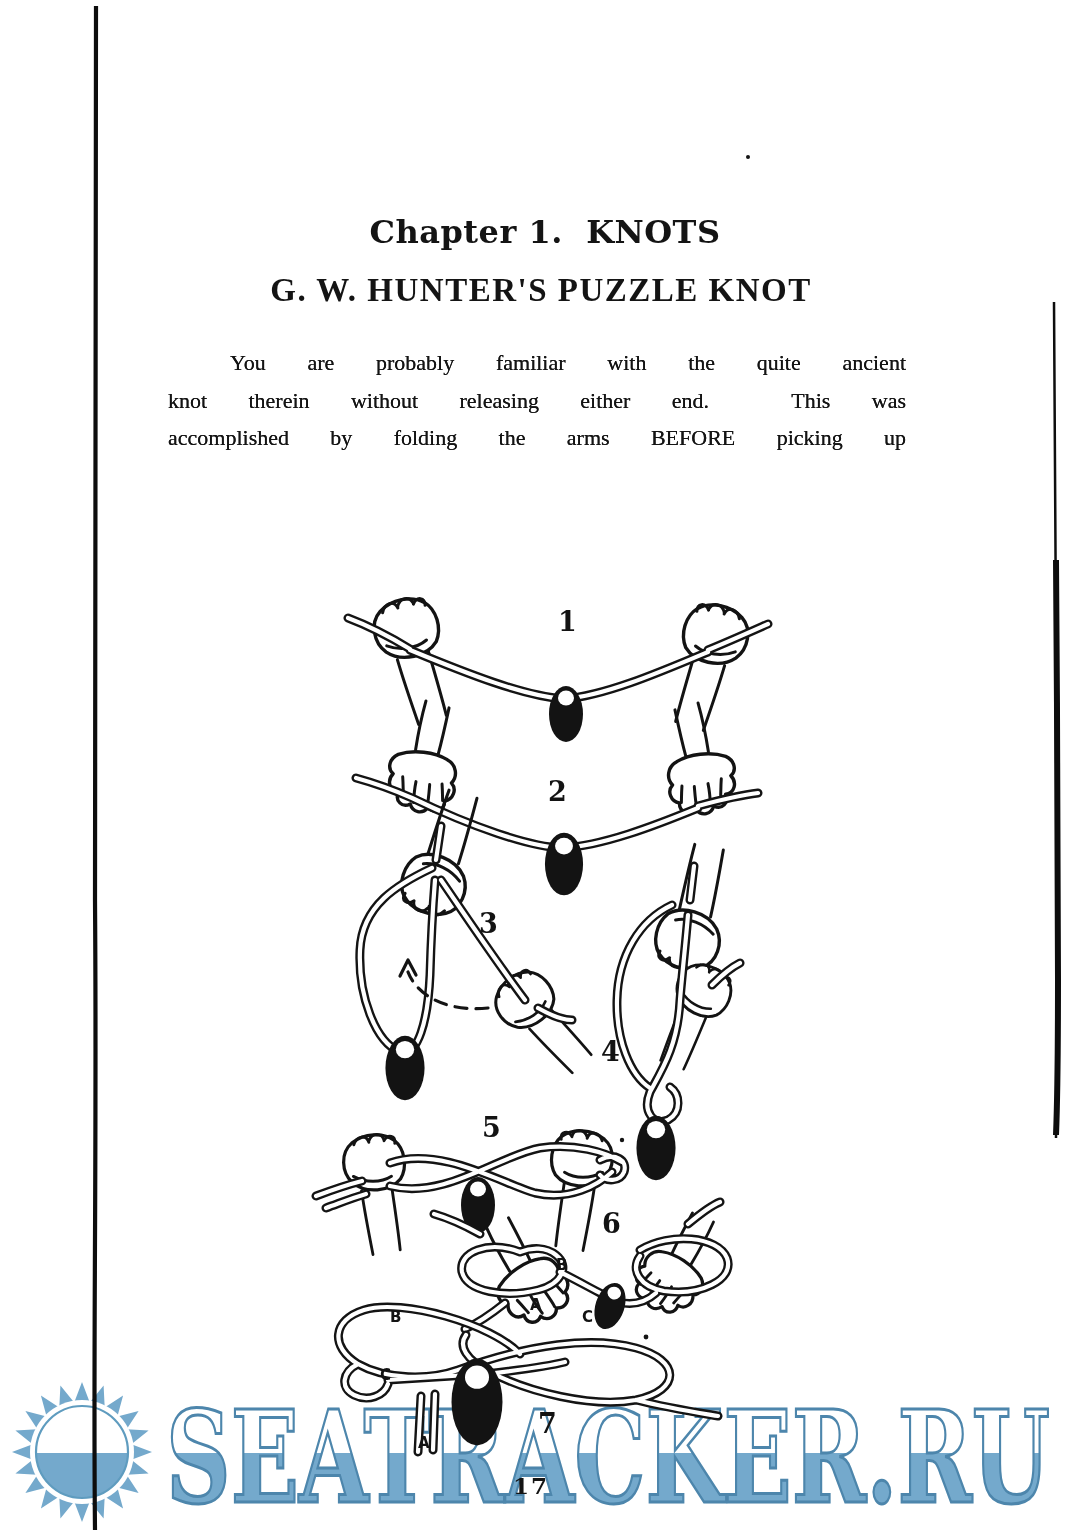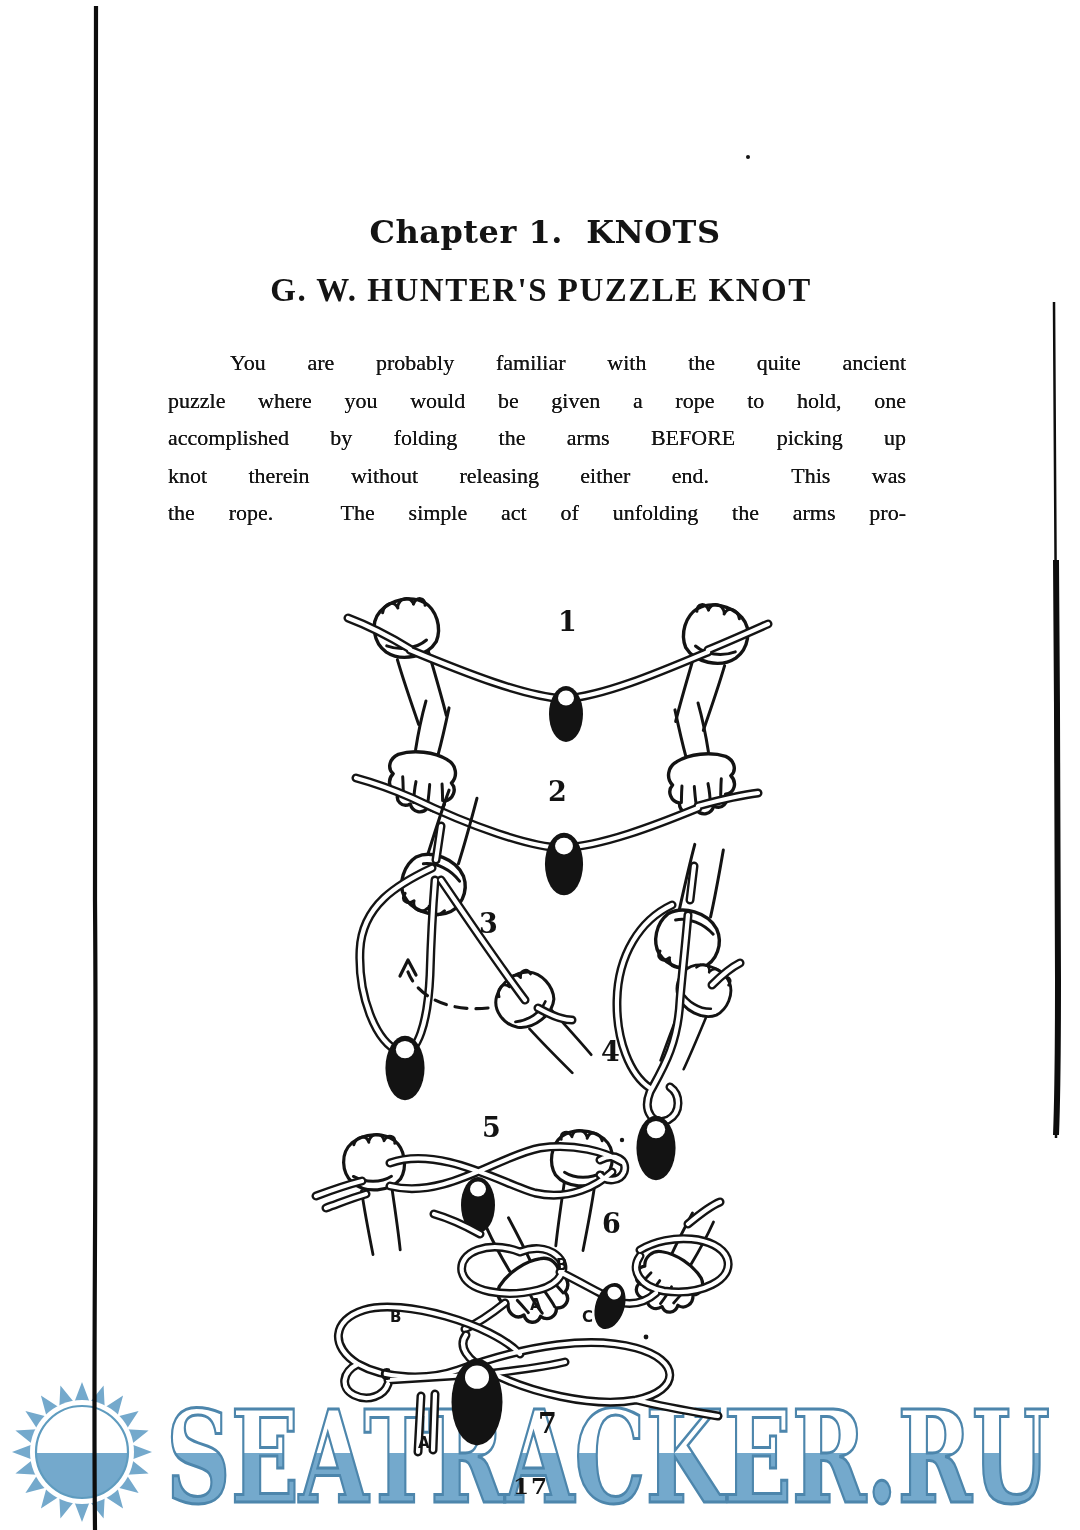--- a/index.html
+++ b/index.html
@@ -164,24 +164,22 @@
       <use href="#r7" class="ri"></use>
       <use href="#ringS" transform="translate(477,1402) scale(1.5,1.55)"></use>
     </g>
   </svg>
 
   <div class="chapter-heading txt">Chapter 1.&nbsp; KNOTS</div>
   <div class="section-heading txt">G. W. HUNTER'S PUZZLE KNOT</div>
 
   <div class="paragraph txt">
     <div class="pline indent">You are probably familiar with the quite ancient</div>
-    <div class="pline">puzzle where you would be given a rope to hold, one</div>
+    <div class="pline">knot therein without releasing either end.&nbsp; This was</div>
     <div class="pline">accomplished by folding the arms BEFORE picking up</div>
-    <div class="pline">knot therein without releasing either end.&nbsp; This was</div>
-    <div class="pline">the rope.&nbsp; The simple act of unfolding the arms pro-</div>
   </div>
 
   <span class="fig-num" style="left:558px;top:606px;">1</span>
   <span class="fig-num" style="left:548px;top:776px;">2</span>
   <span class="fig-num" style="left:479px;top:908px;">3</span>
   <span class="fig-num" style="left:601px;top:1036px;">4</span>
   <span class="fig-num" style="left:482px;top:1112px;">5</span>
   <span class="fig-num" style="left:602px;top:1208px;">6</span>
   <span class="fig-num" style="left:538px;top:1408px;">7</span>
 

